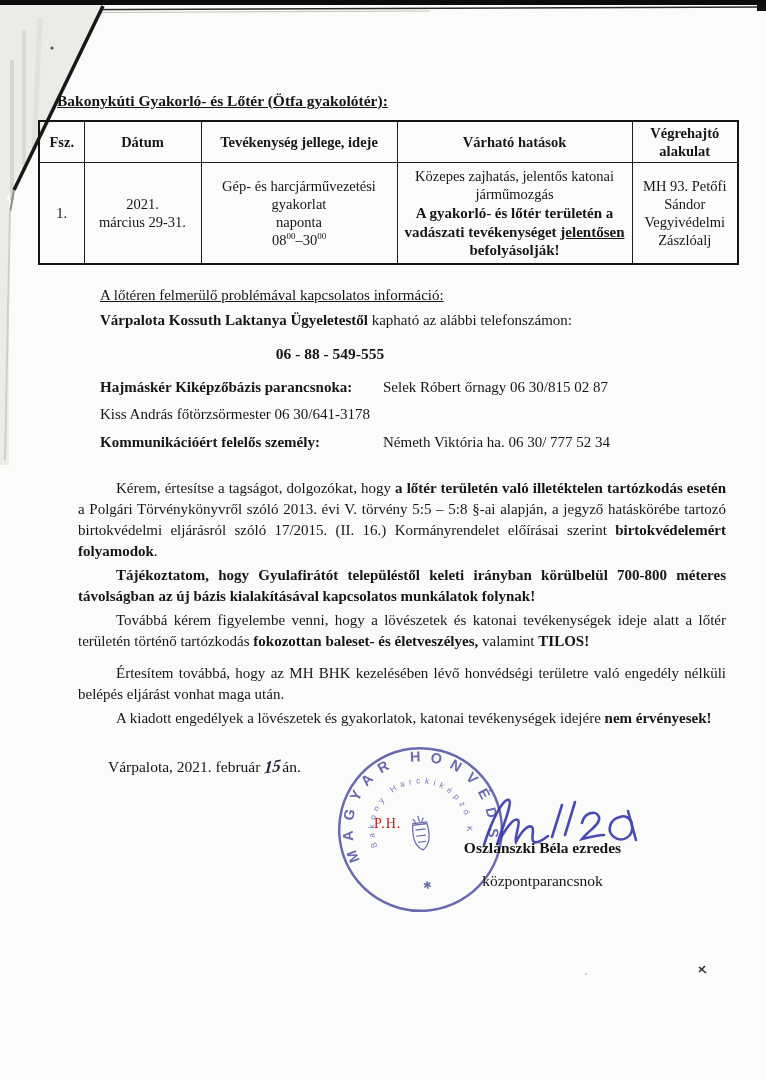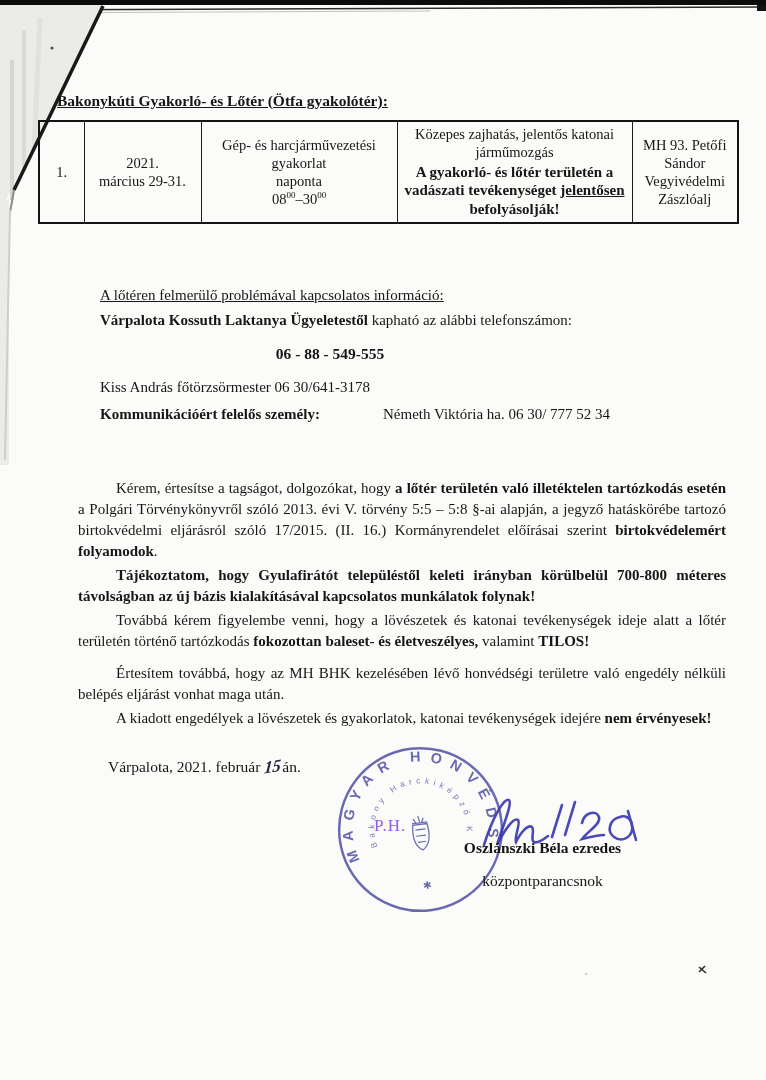--- a/index.html
+++ b/index.html
@@ -30,21 +30,21 @@
   .contact-label{font-weight:bold;width:283px;flex:none;}
   .contact-value{flex:1;}
   
   .bodytext{left:78px;top:478px;width:648px;font-size:15px;line-height:21px;text-align:justify;}
   .bodytext p{margin:0 0 3px 0;text-indent:38px;}
   .bodytext p.gap{margin-top:11px;}
   
   .dateline{left:108px;top:757px;font-size:15.5px;}
   .hand{display:inline-block;font-style:italic;font-weight:bold;color:#23233a;
         transform:rotate(-9deg) skewX(-14deg);font-size:17px;margin:0 1px 0 4px;}
-  .ph-label{left:374px;top:816px;font-size:17px;color:#8b5cf6;letter-spacing:1px;}
+  .ph-label{left:374px;top:816px;font-size:14px;color:#b91c1c;letter-spacing:1px;}
   .signer{left:440px;top:839px;width:205px;text-align:center;}
   .signer-name{font-weight:bold;font-size:15.5px;}
   .signer-role{font-size:15.5px;margin-top:15px;}
   svg{display:block;}
   .noptr{pointer-events:none;}
 </style>
 </head>
 <body>
 
 <svg class="abs noptr" style="left:0;top:0;" width="766" height="1080" viewBox="0 0 766 1080">
@@ -73,20 +73,27 @@
 
 <table class="abs main-table">
   <colgroup>
     <col style="width:45px">
       <col style="width:117px">
       <col style="width:196px">
     <col style="width:235px">
       <col style="width:106px">
   </colgroup>
   <tbody>
+      <tr>
+    <th>Fsz.</th>
+    <th>Dátum</th>
+    <th>Tevékenység jellege, ideje</th>
+    <th>Várható hatások</th>
+    <th>Végrehajtó alakulat</th>
+  </tr>
   <tr>
     <td>1.</td>
     <td class="pre">2021.
 március 29-31.</td>
     <td>
       <div class="pre">Gép- és harcjárművezetési
 gyakorlat
 naponta</div>
       <div><span>08</span><span class="sup">00</span><span>–</span><span>30</span><span class="sup">00</span></div>
     </td>
@@ -100,20 +107,24 @@
 Zászlóalj</td>
   </tr>
 </tbody>
   </table>
 
 <div class="abs info-heading">A lőtéren felmerülő problémával kapcsolatos információ:</div>
 <div class="abs info-line"><span class="b">Várpalota Kossuth Laktanya Ügyeletestől</span><span> kapható az alábbi telefonszámon:</span></div>
 <div class="abs phone">06 - 88 - 549-555</div>
 
 <div class="abs contacts">
+  <div class="contact-row">
+    <div class="contact-label">Hajmáskér Kiképzőbázis parancsnoka:</div>
+    <div class="contact-value">Selek Róbert őrnagy 06 30/815 02 87</div>
+  </div>
   <div class="contact-row">
     <div class="contact-value">Kiss András főtörzsörmester 06 30/641-3178</div>
   </div>
   <div class="contact-row">
     <div class="contact-label">Kommunikációért felelős személy:</div>
     <div class="contact-value">Németh Viktória ha. 06 30/ 777 52 34</div>
   </div>
 </div>
 
 <div class="abs bodytext">

